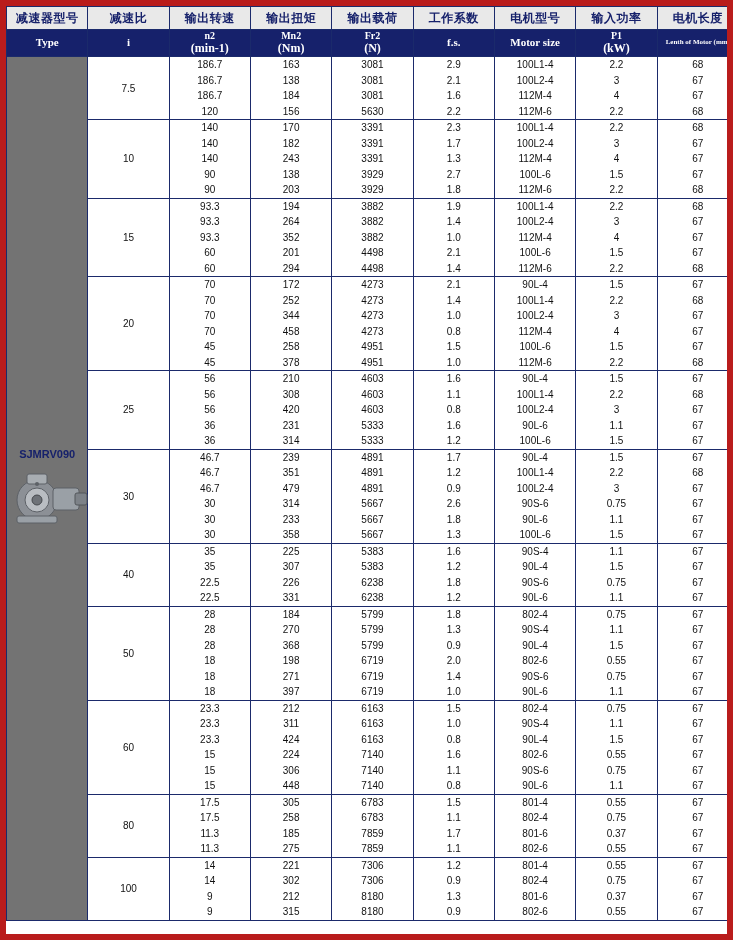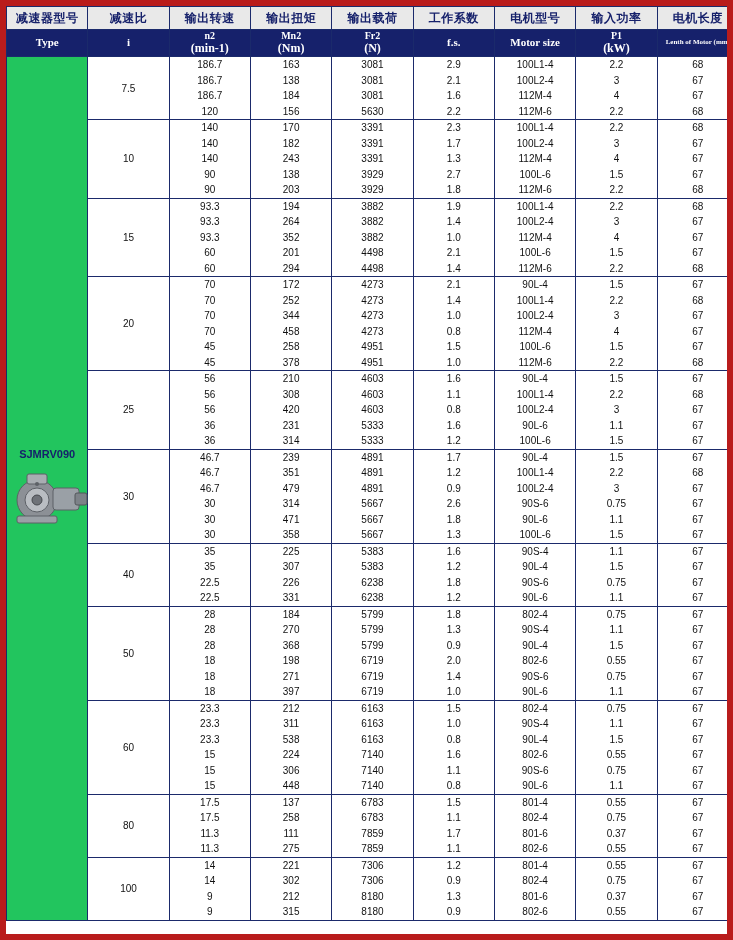--- a/index.html
+++ b/index.html
@@ -47,21 +47,21 @@
     line-height:1.05;
     font-family:Liberation Serif, serif;
   }
   thead tr.en th .big{font-size:11px;}
   thead tr.en th .sub{font-size:12px;font-weight:bold;display:block;}
   thead tr.en th .tiny{font-size:7px;font-weight:bold;display:block;}
 
   
   td.model{
     width:98px;
-    background:#22c55e;
+    background:#737373;
     vertical-align:top;
     padding-top:4px;
   }
   .model-name{
     font-size:11px;
     font-weight:bold;
     color:#16216b;
     margin-bottom:6px;
   }
   .gearbox{
@@ -426,21 +426,21 @@
           <td class="cell c-n2 data">30</td>
           <td class="cell c-mn2 data">314</td>
           <td class="cell c-fr2 data">5667</td>
           <td class="cell c-fs data">2.6</td>
           <td class="cell c-motor data">90S-6</td>
           <td class="cell c-p1 data">0.75</td>
           <td class="cell c-len data">67</td>
         </tr>
         <tr>
           <td class="cell c-n2 data">30</td>
-          <td class="cell c-mn2 data">471</td>
+          <td class="cell c-mn2 data">233</td>
           <td class="cell c-fr2 data">5667</td>
           <td class="cell c-fs data">1.8</td>
           <td class="cell c-motor data">90L-6</td>
           <td class="cell c-p1 data">1.1</td>
           <td class="cell c-len data">67</td>
         </tr>
         <tr class="group-end">
           <td class="cell c-n2 data">30</td>
           <td class="cell c-mn2 data">358</td>
           <td class="cell c-fr2 data">5667</td>
@@ -555,21 +555,21 @@
           <td class="cell c-n2 data">23.3</td>
           <td class="cell c-mn2 data">311</td>
           <td class="cell c-fr2 data">6163</td>
           <td class="cell c-fs data">1.0</td>
           <td class="cell c-motor data">90S-4</td>
           <td class="cell c-p1 data">1.1</td>
           <td class="cell c-len data">67</td>
         </tr>
         <tr>
           <td class="cell c-n2 data">23.3</td>
-          <td class="cell c-mn2 data">538</td>
+          <td class="cell c-mn2 data">424</td>
           <td class="cell c-fr2 data">6163</td>
           <td class="cell c-fs data">0.8</td>
           <td class="cell c-motor data">90L-4</td>
           <td class="cell c-p1 data">1.5</td>
           <td class="cell c-len data">67</td>
         </tr>
         <tr>
           <td class="cell c-n2 data">15</td>
           <td class="cell c-mn2 data">224</td>
           <td class="cell c-fr2 data">7140</td>
@@ -592,39 +592,39 @@
           <td class="cell c-mn2 data">448</td>
           <td class="cell c-fr2 data">7140</td>
           <td class="cell c-fs data">0.8</td>
           <td class="cell c-motor data">90L-6</td>
           <td class="cell c-p1 data">1.1</td>
           <td class="cell c-len data">67</td>
         </tr>
         <tr class="group-start">
           <td class="ratio" rowspan="4">80</td>
           <td class="cell c-n2 data">17.5</td>
-          <td class="cell c-mn2 data">137</td>
+          <td class="cell c-mn2 data">305</td>
           <td class="cell c-fr2 data">6783</td>
           <td class="cell c-fs data">1.5</td>
           <td class="cell c-motor data">801-4</td>
           <td class="cell c-p1 data">0.55</td>
           <td class="cell c-len data">67</td>
         </tr>
         <tr>
           <td class="cell c-n2 data">17.5</td>
           <td class="cell c-mn2 data">258</td>
           <td class="cell c-fr2 data">6783</td>
           <td class="cell c-fs data">1.1</td>
           <td class="cell c-motor data">802-4</td>
           <td class="cell c-p1 data">0.75</td>
           <td class="cell c-len data">67</td>
         </tr>
         <tr>
           <td class="cell c-n2 data">11.3</td>
-          <td class="cell c-mn2 data">111</td>
+          <td class="cell c-mn2 data">185</td>
           <td class="cell c-fr2 data">7859</td>
           <td class="cell c-fs data">1.7</td>
           <td class="cell c-motor data">801-6</td>
           <td class="cell c-p1 data">0.37</td>
           <td class="cell c-len data">67</td>
         </tr>
         <tr class="group-end">
           <td class="cell c-n2 data">11.3</td>
           <td class="cell c-mn2 data">275</td>
           <td class="cell c-fr2 data">7859</td>

